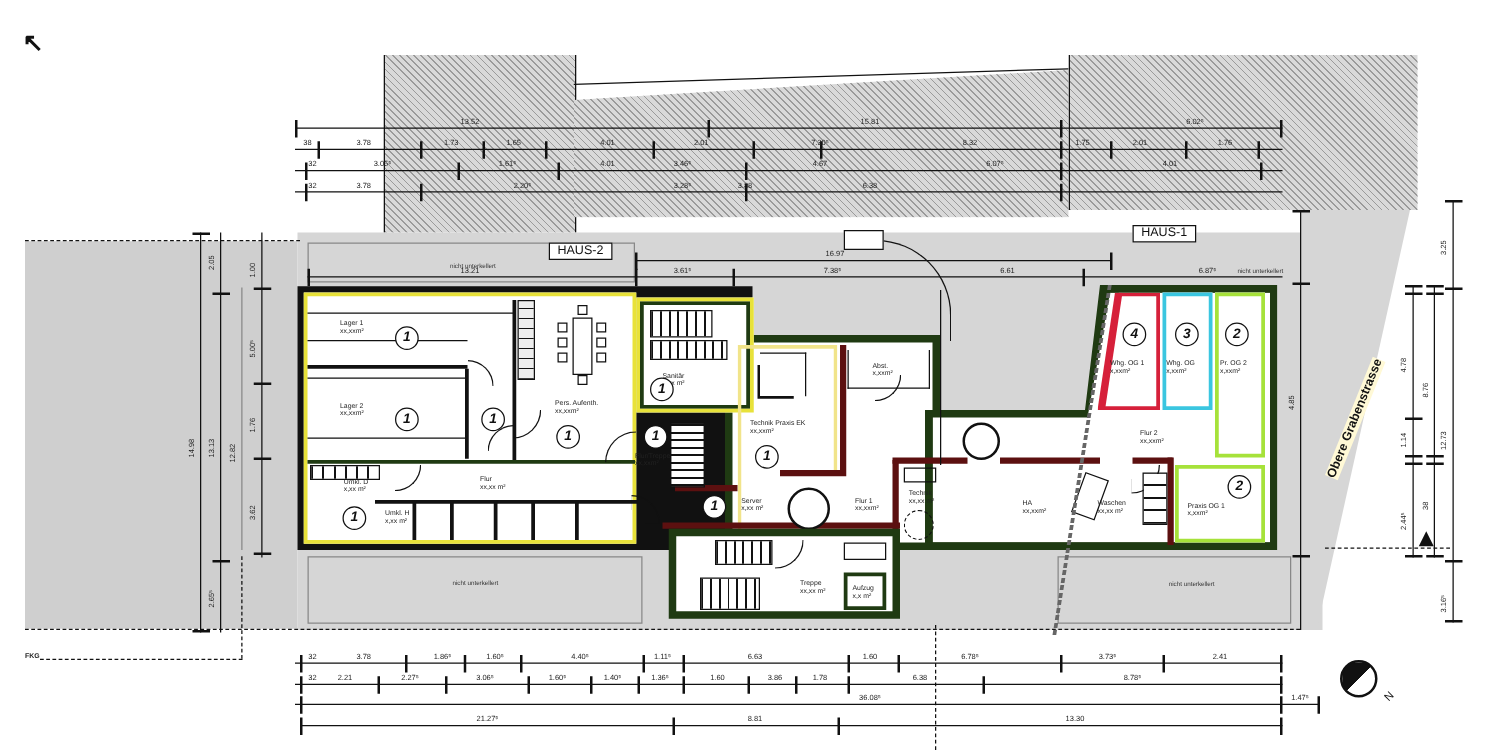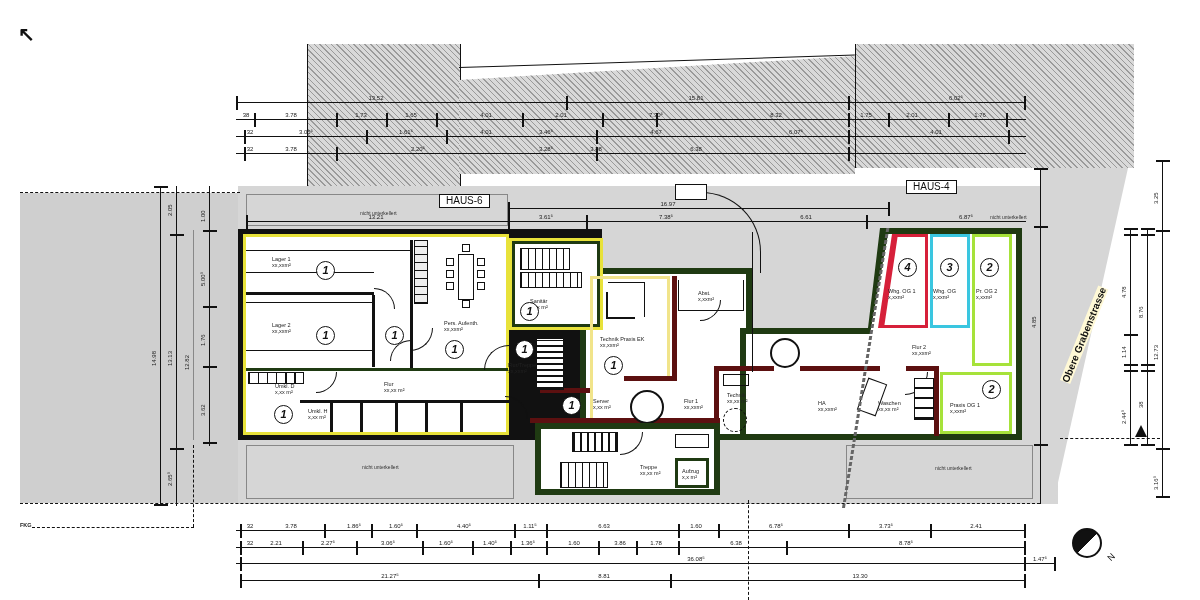--- a/index.html
+++ b/index.html
@@ -43,22 +43,22 @@
 <div class="dashh" style="left:20px;top:192px;width:220px;"></div>
 <div class="dashh" style="left:20px;top:503px;width:1020px;"></div>
 <div class="dashh" style="left:32px;top:527px;width:162px;"></div>
 <div class="dashv" style="left:193px;top:445px;height:82px;"></div>
 <div class="label" style="left:20px;top:522px;font-weight:bold;">FKG</div>
 
 <div class="abs" style="left:246px;top:194px;width:260px;height:30px;border:1px solid #888;"></div>
 <div class="abs" style="left:246px;top:445px;width:266px;height:52px;border:1px solid #888;"></div>
 <div class="abs" style="left:846px;top:445px;width:185px;height:52px;border:1px solid #888;"></div>
 
-<div class="haus" style="left:439px;top:194px;">HAUS-6</div>
-<div class="haus" style="left:906px;top:180px;">HAUS-4</div>
+<div class="haus" style="left:439px;top:194px;">HAUS-2</div>
+<div class="haus" style="left:906px;top:180px;">HAUS-1</div>
 
 <div class="note" style="left:360px;top:210px;">nicht unterkellert</div>
 <div class="note" style="left:990px;top:214px;">nicht unterkellert</div>
 <div class="note" style="left:362px;top:464px;">nicht unterkellert</div>
 <div class="note" style="left:935px;top:465px;">nicht unterkellert</div>
 
 <div class="abs wall" style="left:238px;top:229px;width:364px;height:211px;"></div>
 <div class="abs" style="left:243px;top:234px;width:266px;height:201px;background:#fff;border:3px solid #e8e23a;box-sizing:border-box;"></div>
 
 <div class="abs wall" style="left:580px;top:268px;width:172px;height:172px;background:#1f3a12;"></div>

